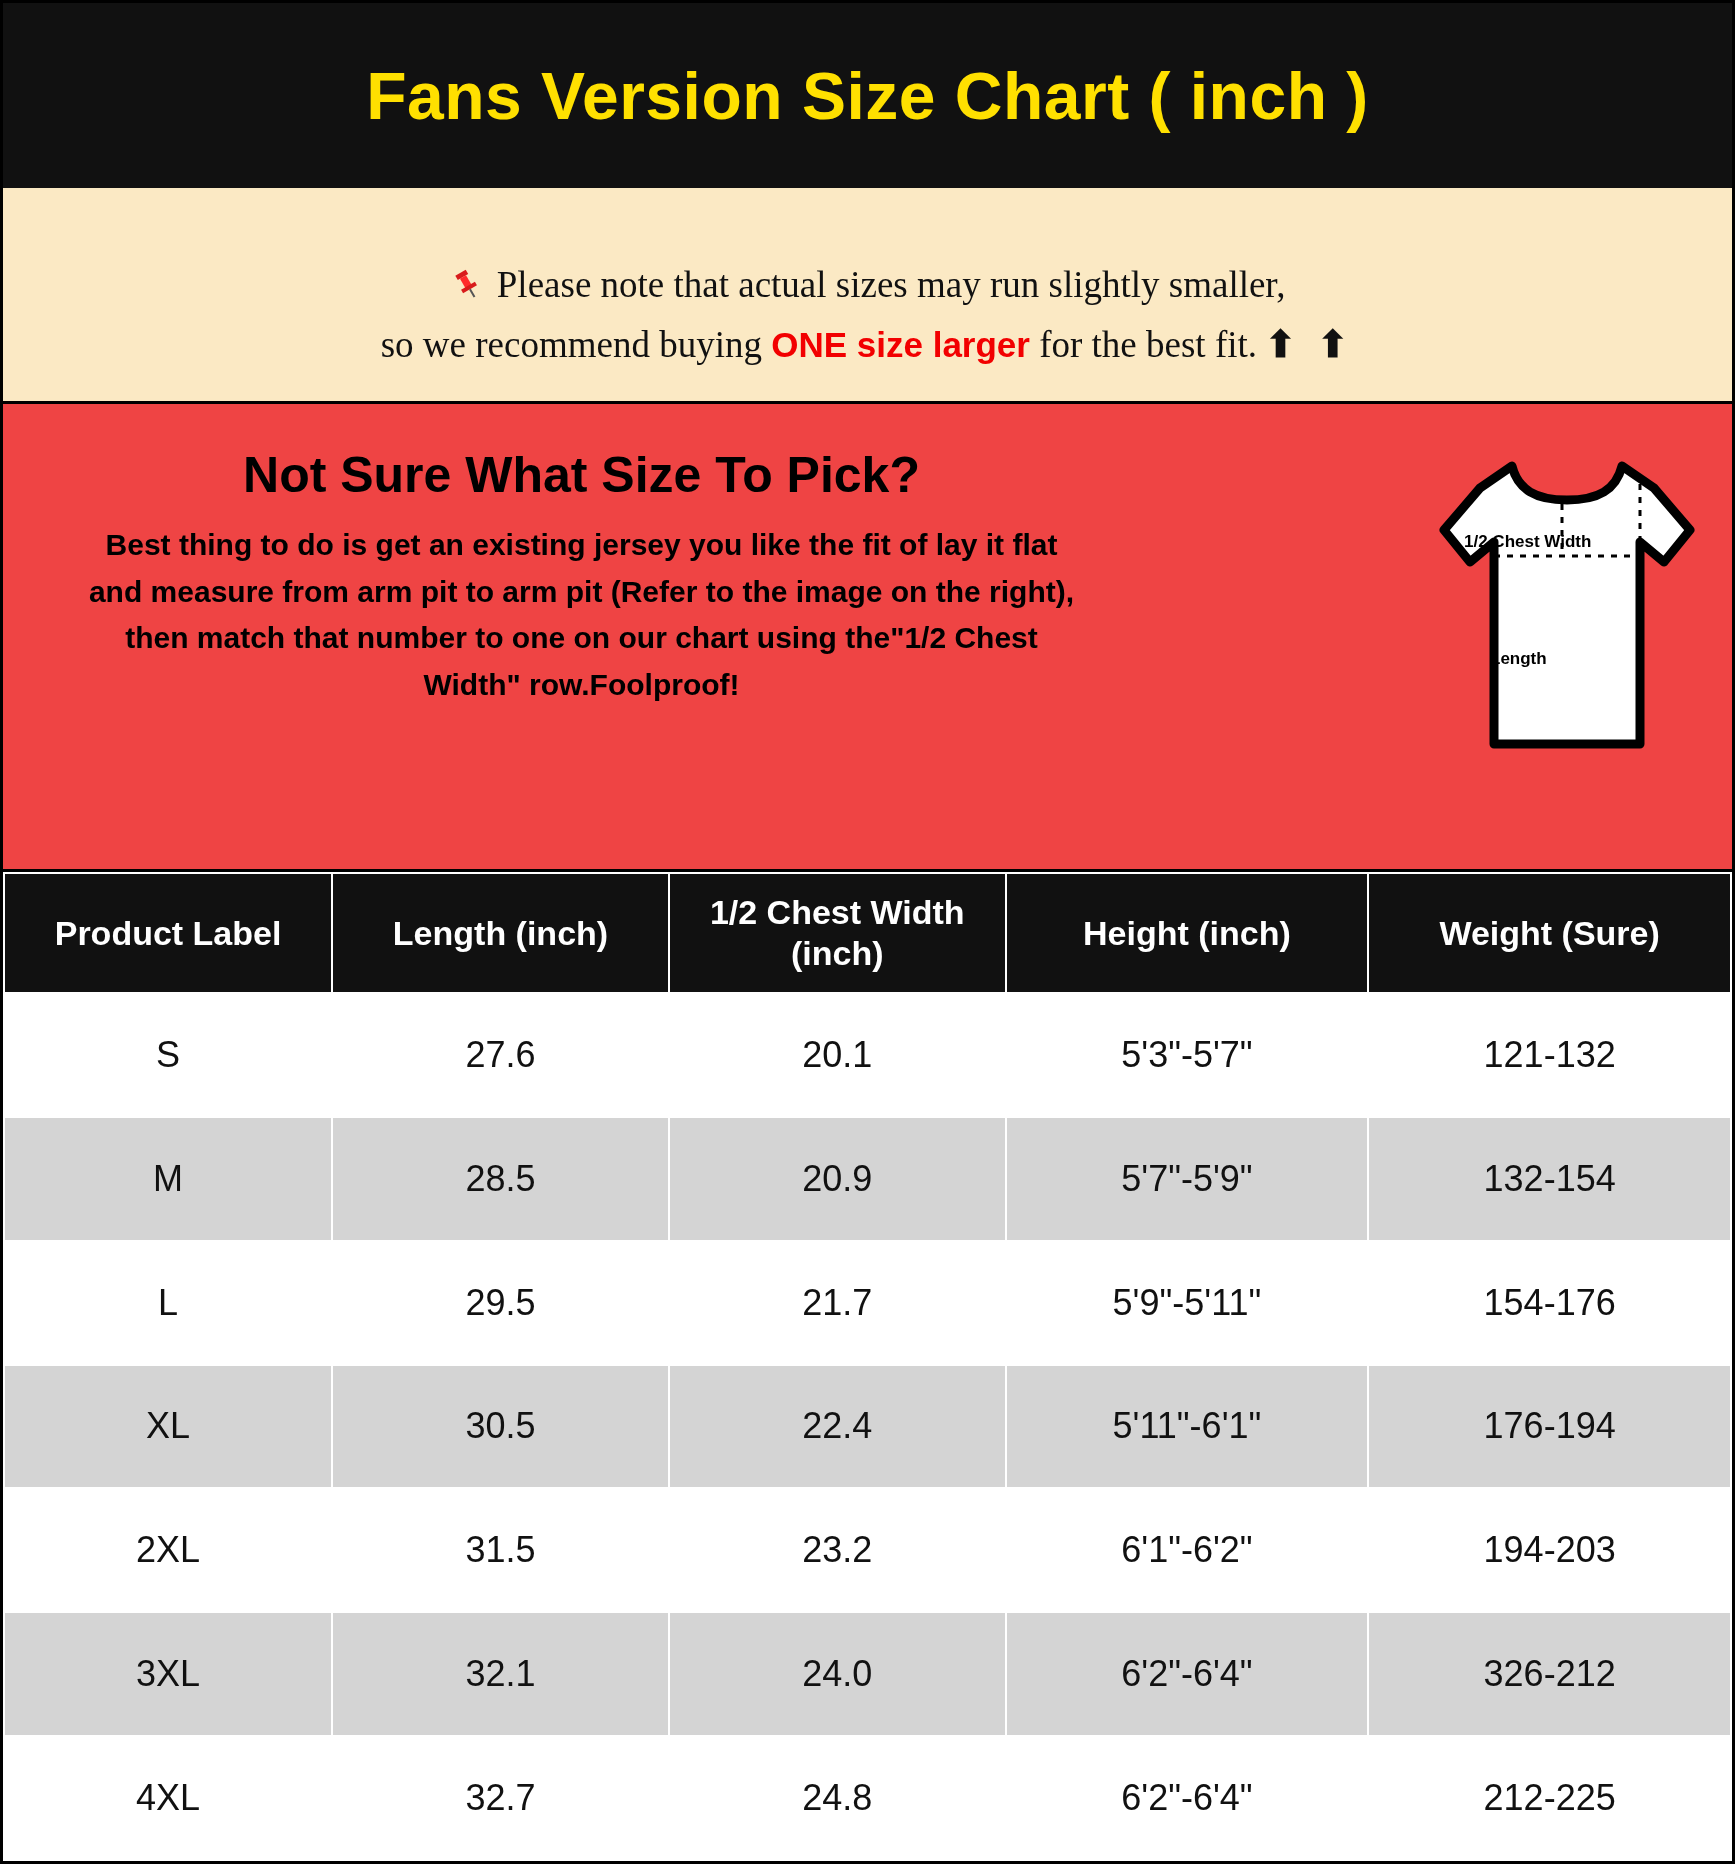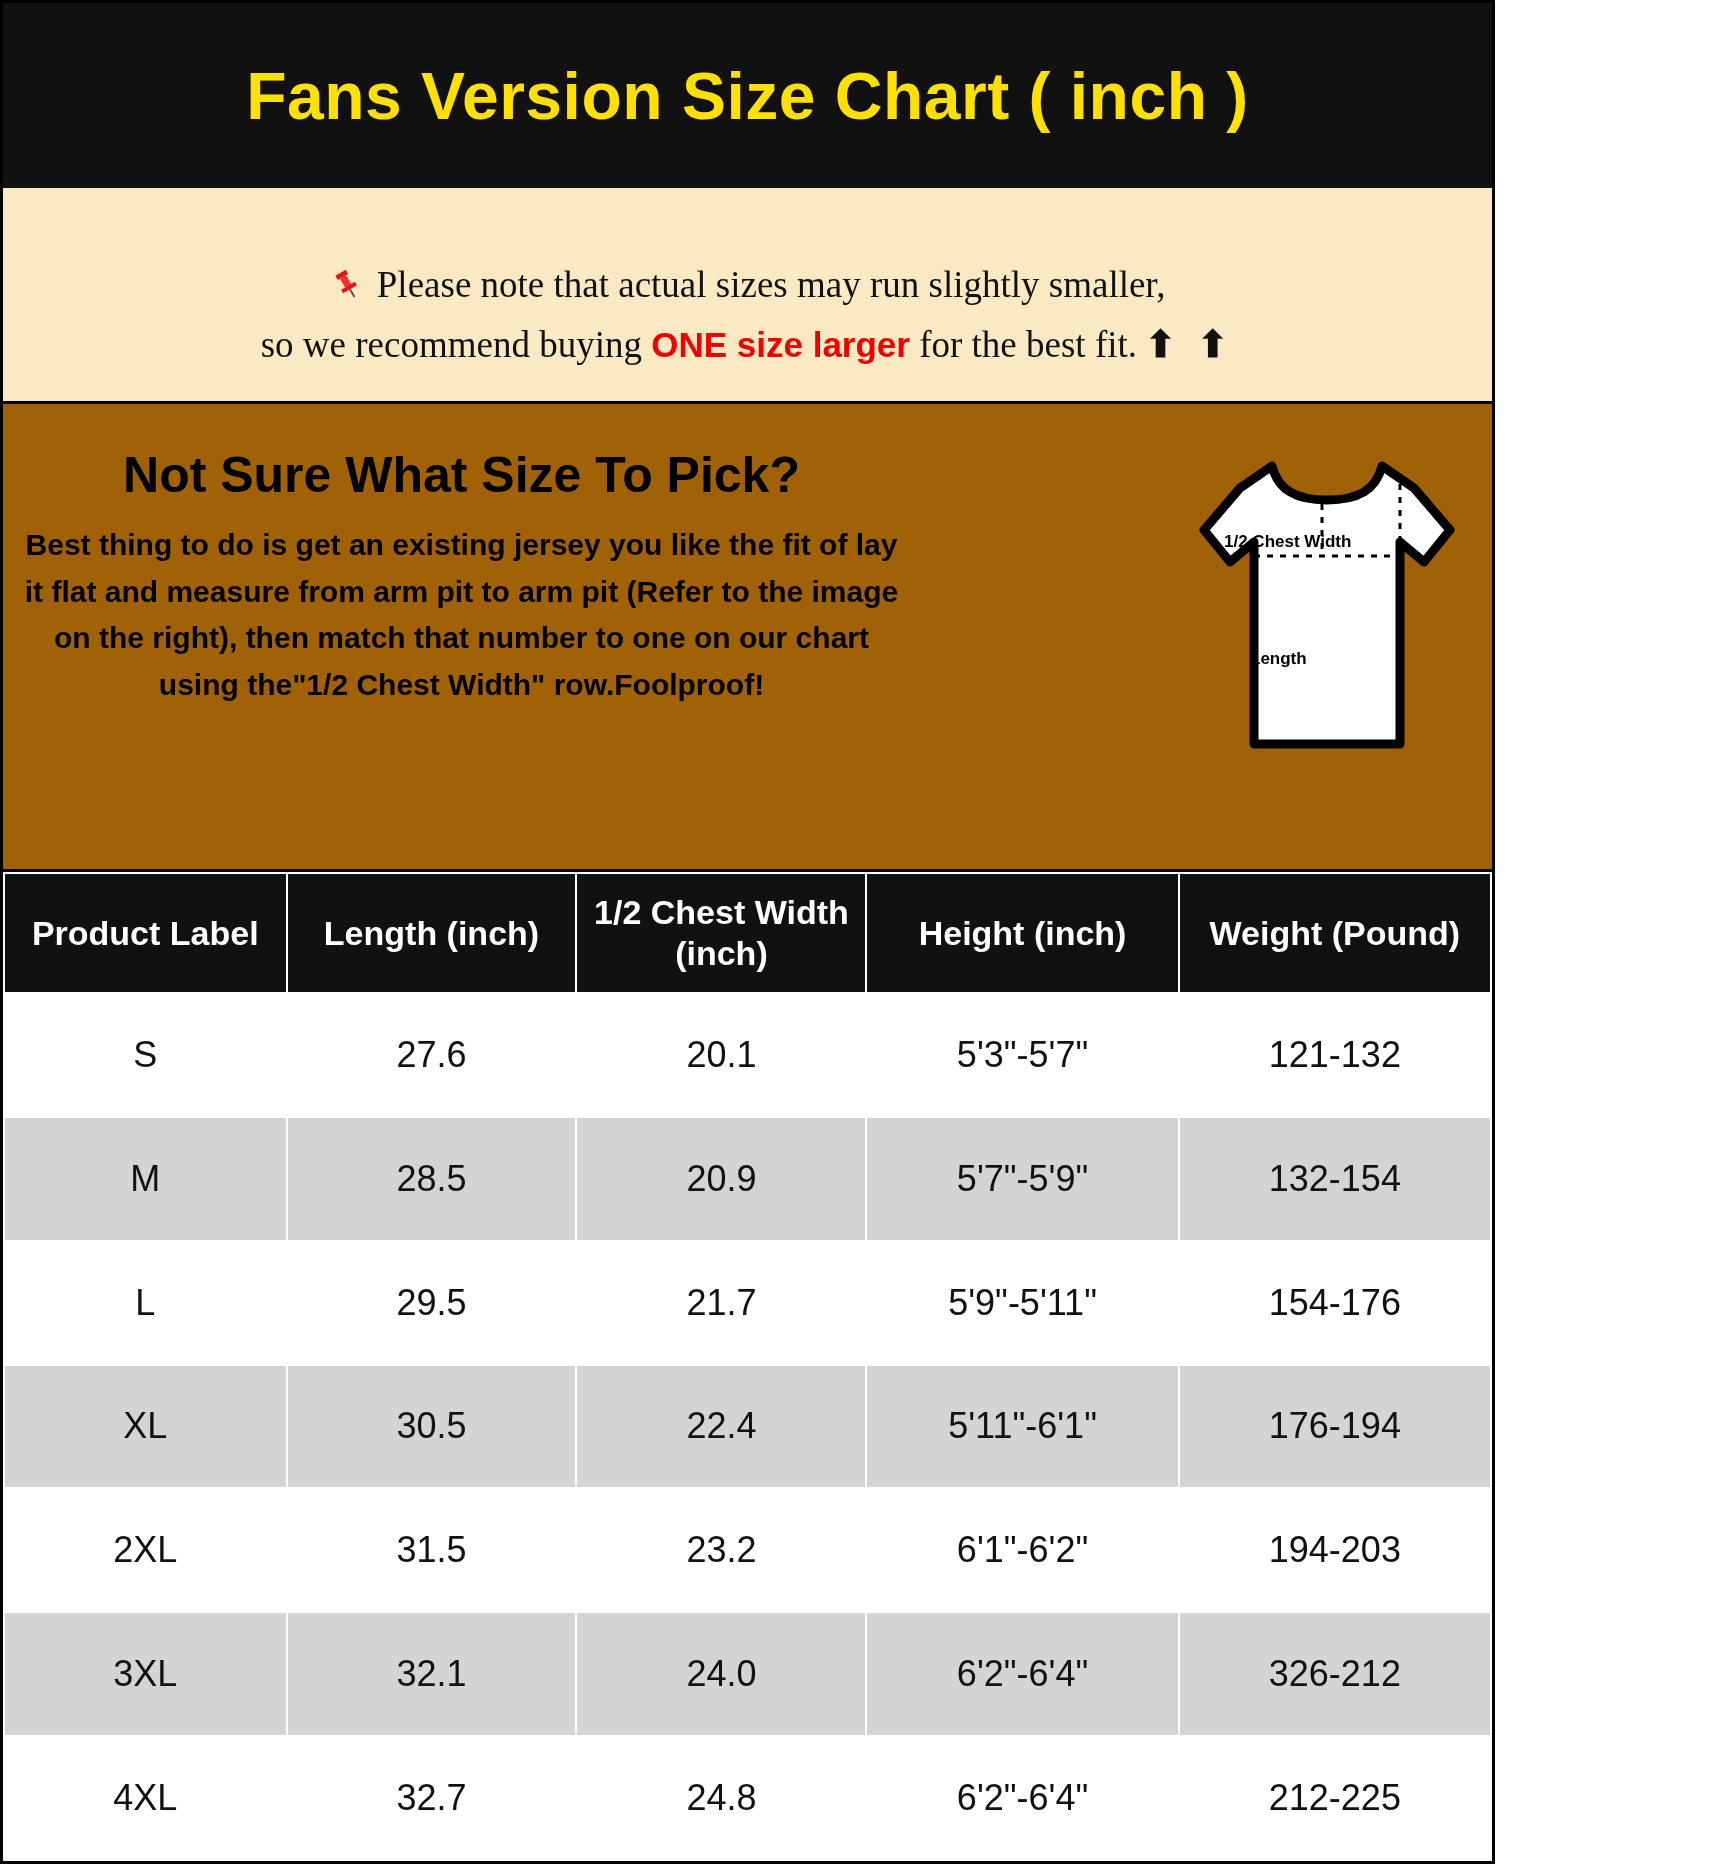--- a/index.html
+++ b/index.html
@@ -8,25 +8,25 @@
     background: #ffffff;
   }
   body {
     width: 1735px;
     height: 1864px;
     font-family: "Liberation Sans", sans-serif;
     color: #000000;
     overflow: hidden;
   }
   .page {
-    width: 1495px;
+    width: 1735px;
     height: 1864px;
     box-sizing: border-box;
     border: 3px solid #000000;
-    background: #a16207;
+    background: #ef4444;
     display: flex;
     flex-direction: column;
   }
 
   
   .header-band {
     background: #111111;
     height: 185px;
     display: flex;
     align-items: center;
@@ -213,21 +213,21 @@
         <col class="c3">
         <col class="c4">
         <col class="c5">
     </colgroup>
     <thead>
       <tr>
         <th>Product Label</th>
         <th>Length (inch)</th>
         <th>1/2 Chest Width (inch)</th>
         <th>Height (inch)</th>
-        <th>Weight (Pound)</th>
+        <th>Weight (Sure)</th>
       </tr>
     </thead>
     <tbody>
         <tr class="row-odd">
           <td>S</td>
           <td>27.6</td>
           <td>20.1</td>
           <td>5'3"-5'7"</td>
           <td>121-132</td>
         </tr>

